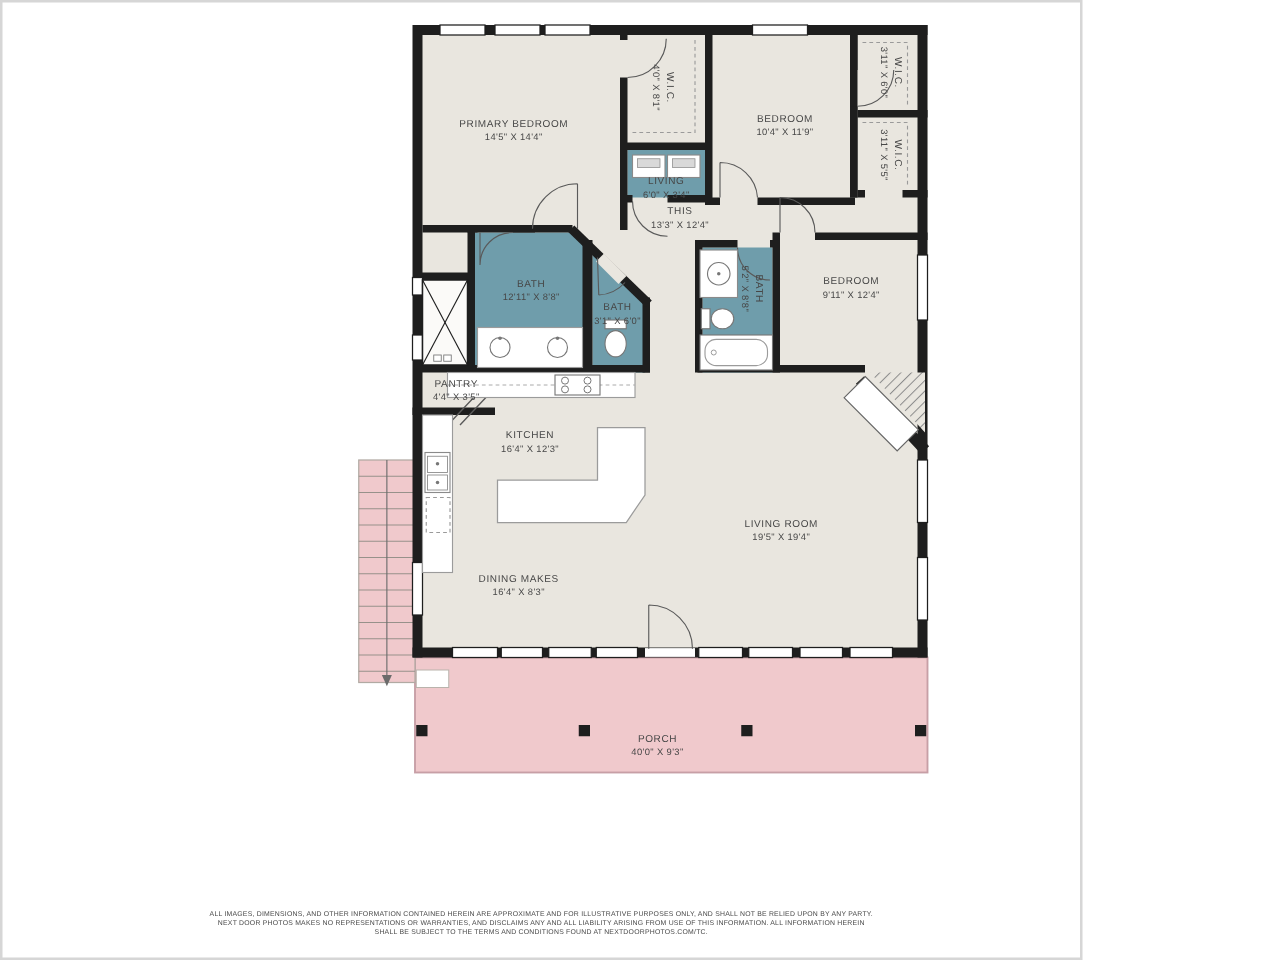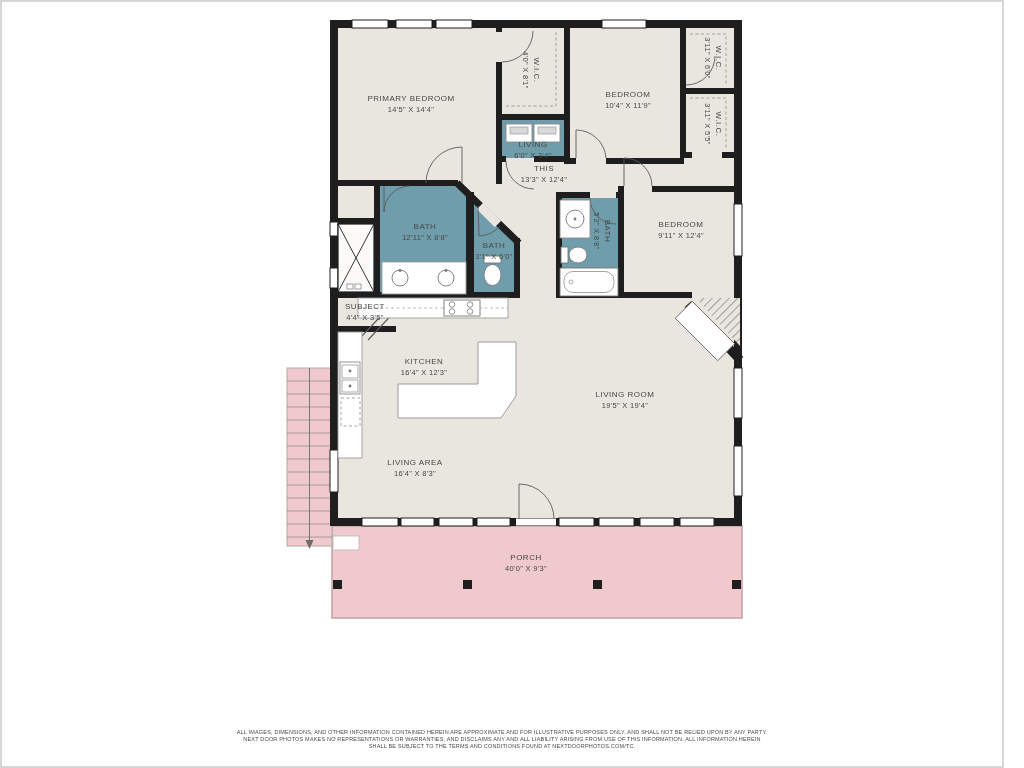--- a/index.html
+++ b/index.html
@@ -1,17 +1,17 @@
 <!DOCTYPE html>
 <html><head>
 <meta charset="utf-8">
 <style>
   html,body{margin:0;padding:0;background:#ffffff;}
   .page{
-    position:relative;width:1004px;height:768px;background:#fff;overflow:hidden;
+    position:relative;width:866px;height:768px;background:#fff;overflow:hidden;
     box-shadow:inset 0 0 0 2px #d6d6d6;
     font-family:"Liberation Sans", sans-serif;
   }
   .plan-svg{position:absolute;left:0;top:0;}
   .lbl{
     position:absolute;transform:translate(-50%,-50%);
     text-align:center;color:#474747;white-space:nowrap;pointer-events:none;
   }
   .lbl.vert{transform:translate(-50%,-50%) rotate(90deg);}
   .lbl .n{font-size:8px;letter-spacing:.5px;font-weight:400;}
@@ -262,36 +262,36 @@
   </div>
   <div class="lbl vert" style="left:602px;top:231px">
     <div class="n">BATH</div>
     <div class="d">5'2" X 8'8"</div>
   </div>
   <div class="lbl" style="left:681px;top:230px">
     <div class="n">BEDROOM</div>
     <div class="d">9'11" X 12'4"</div>
   </div>
   <div class="lbl" style="left:365px;top:312px">
-    <div class="n">SUBJECT</div>
+    <div class="n">PANTRY</div>
     <div class="d">4'4" X 3'5"</div>
   </div>
-  <div class="lbl" style="left:424px;top:367px">
+  <div class="lbl" style="left:424px;top:353px">
     <div class="n">KITCHEN</div>
     <div class="d">16'4" X 12'3"</div>
   </div>
-  <div class="lbl" style="left:625px;top:400px">
+  <div class="lbl" style="left:625px;top:424px">
     <div class="n">LIVING ROOM</div>
     <div class="d">19'5" X 19'4"</div>
   </div>
   <div class="lbl" style="left:415px;top:468px">
-    <div class="n">LIVING AREA</div>
+    <div class="n">DINING MAKES</div>
     <div class="d">16'4" X 8'3"</div>
   </div>
-  <div class="lbl" style="left:526px;top:563px">
+  <div class="lbl" style="left:526px;top:596px">
     <div class="n">PORCH</div>
     <div class="d">40'0" X 9'3"</div>
   </div>
 
   <div class="disc">
     <div>ALL IMAGES, DIMENSIONS, AND OTHER INFORMATION CONTAINED HEREIN ARE APPROXIMATE AND FOR ILLUSTRATIVE PURPOSES ONLY, AND SHALL NOT BE RELIED UPON BY ANY PARTY.</div>
     <div>NEXT DOOR PHOTOS MAKES NO REPRESENTATIONS OR WARRANTIES, AND DISCLAIMS ANY AND ALL LIABILITY ARISING FROM USE OF THIS INFORMATION. ALL INFORMATION HEREIN</div>
     <div>SHALL BE SUBJECT TO THE TERMS AND CONDITIONS FOUND AT NEXTDOORPHOTOS.COM/TC.</div>
   </div>
 

